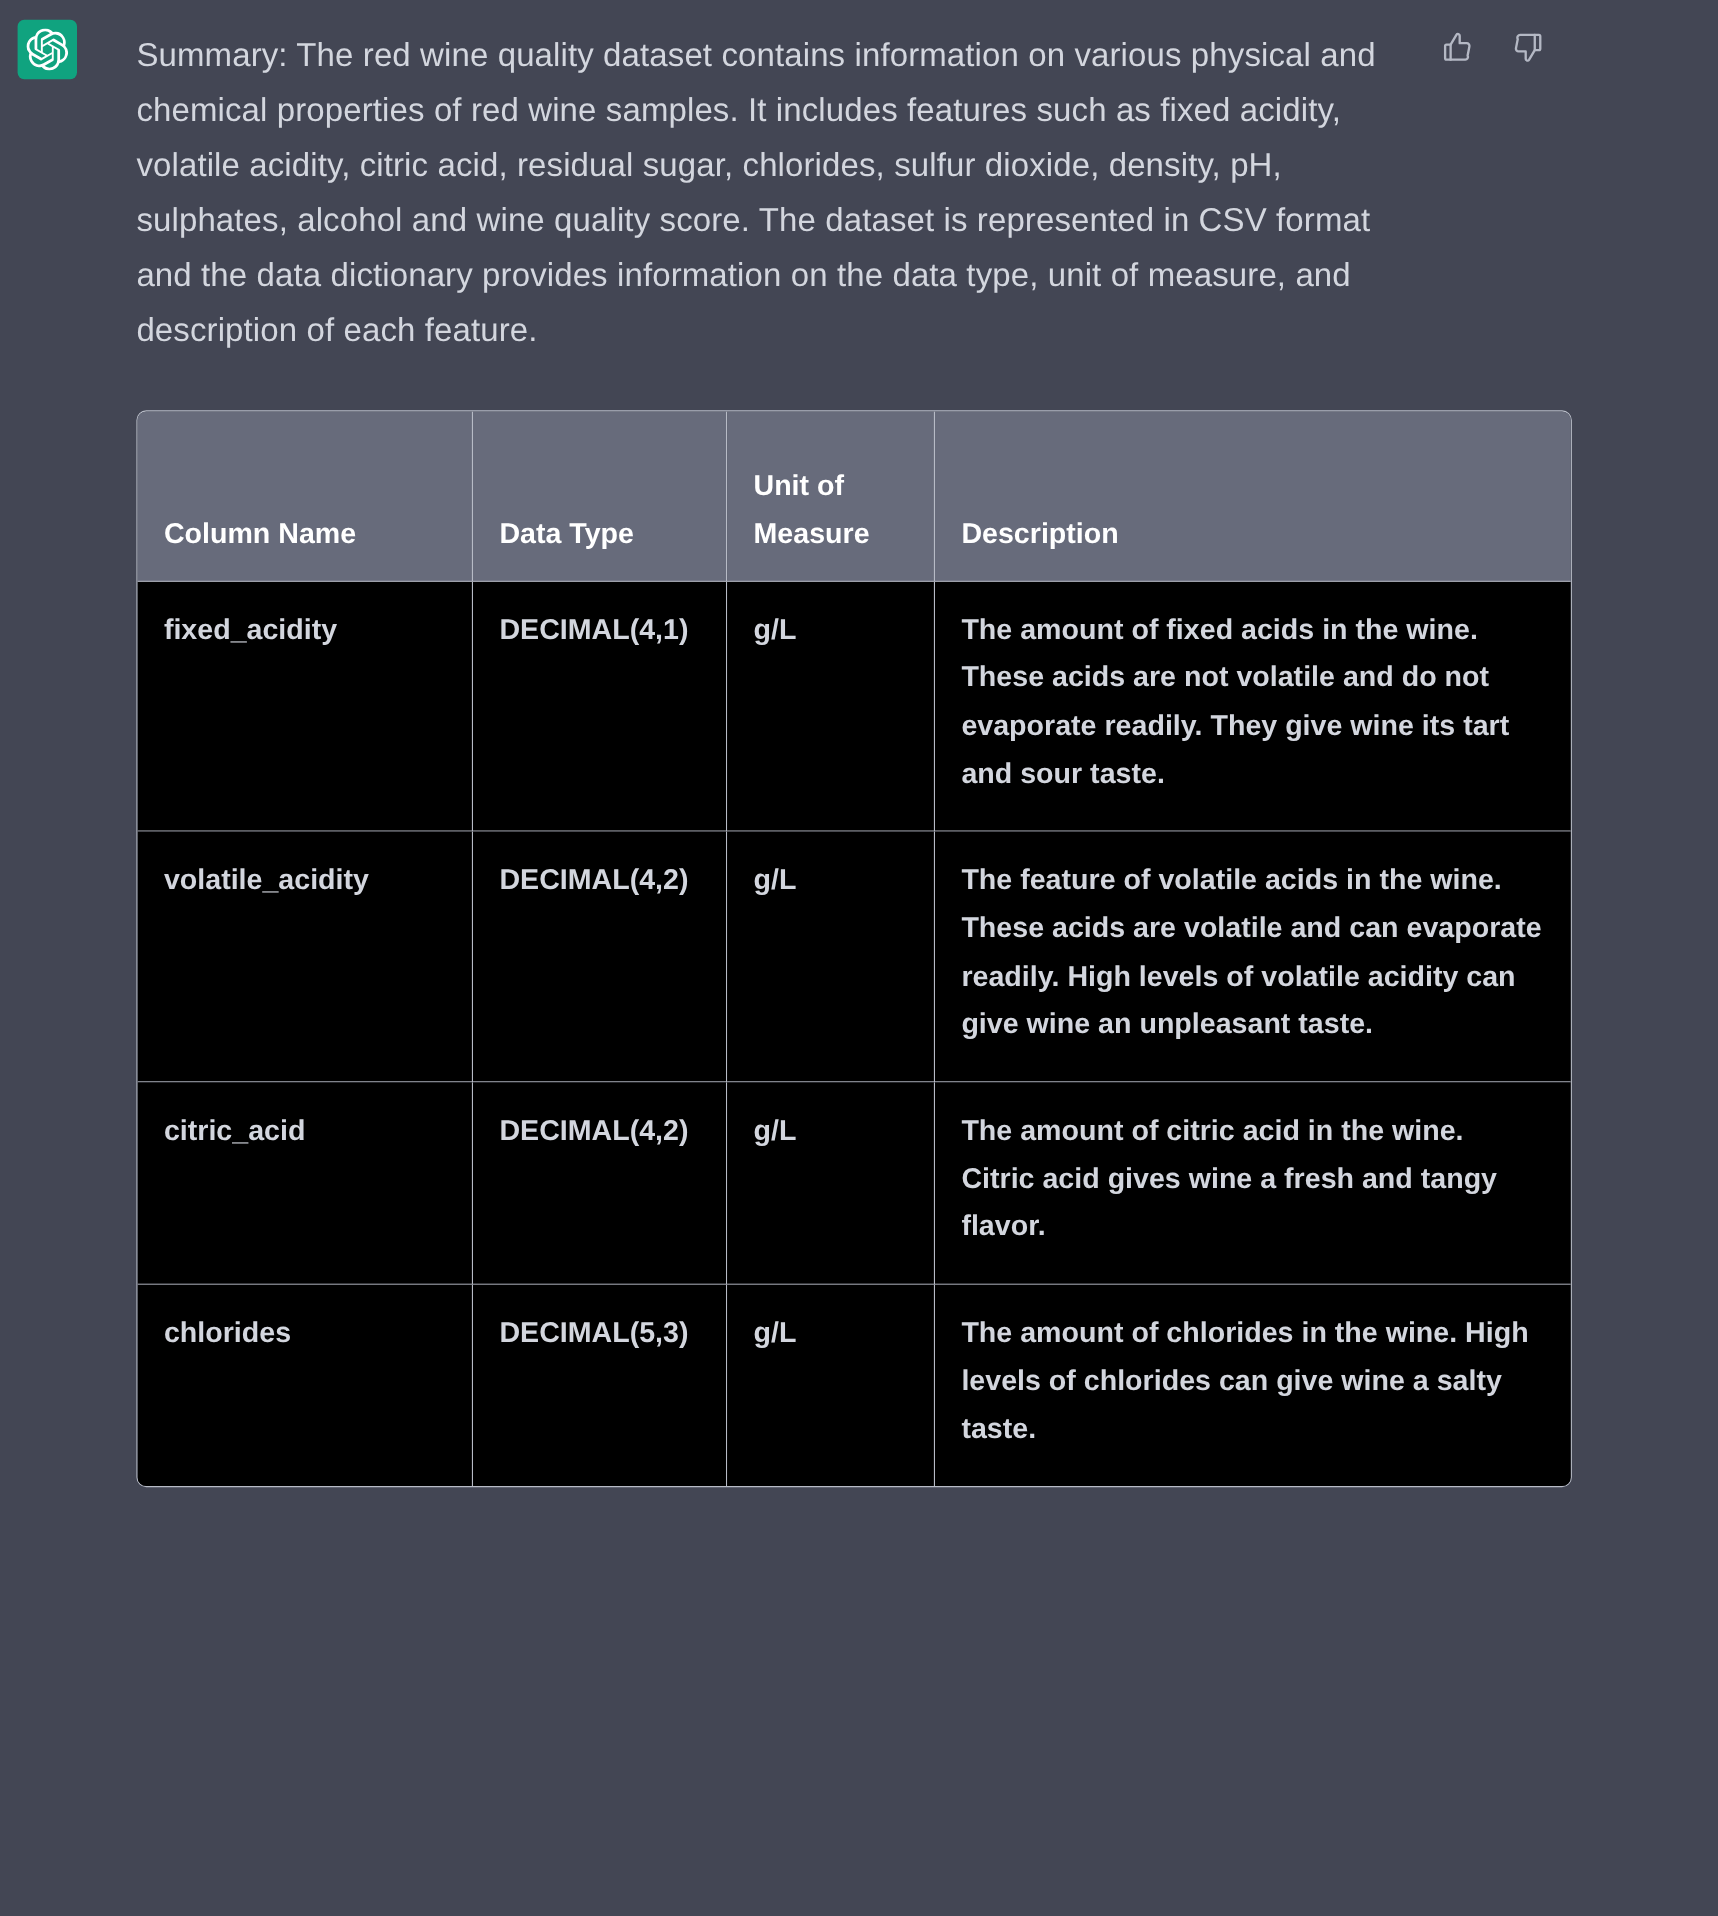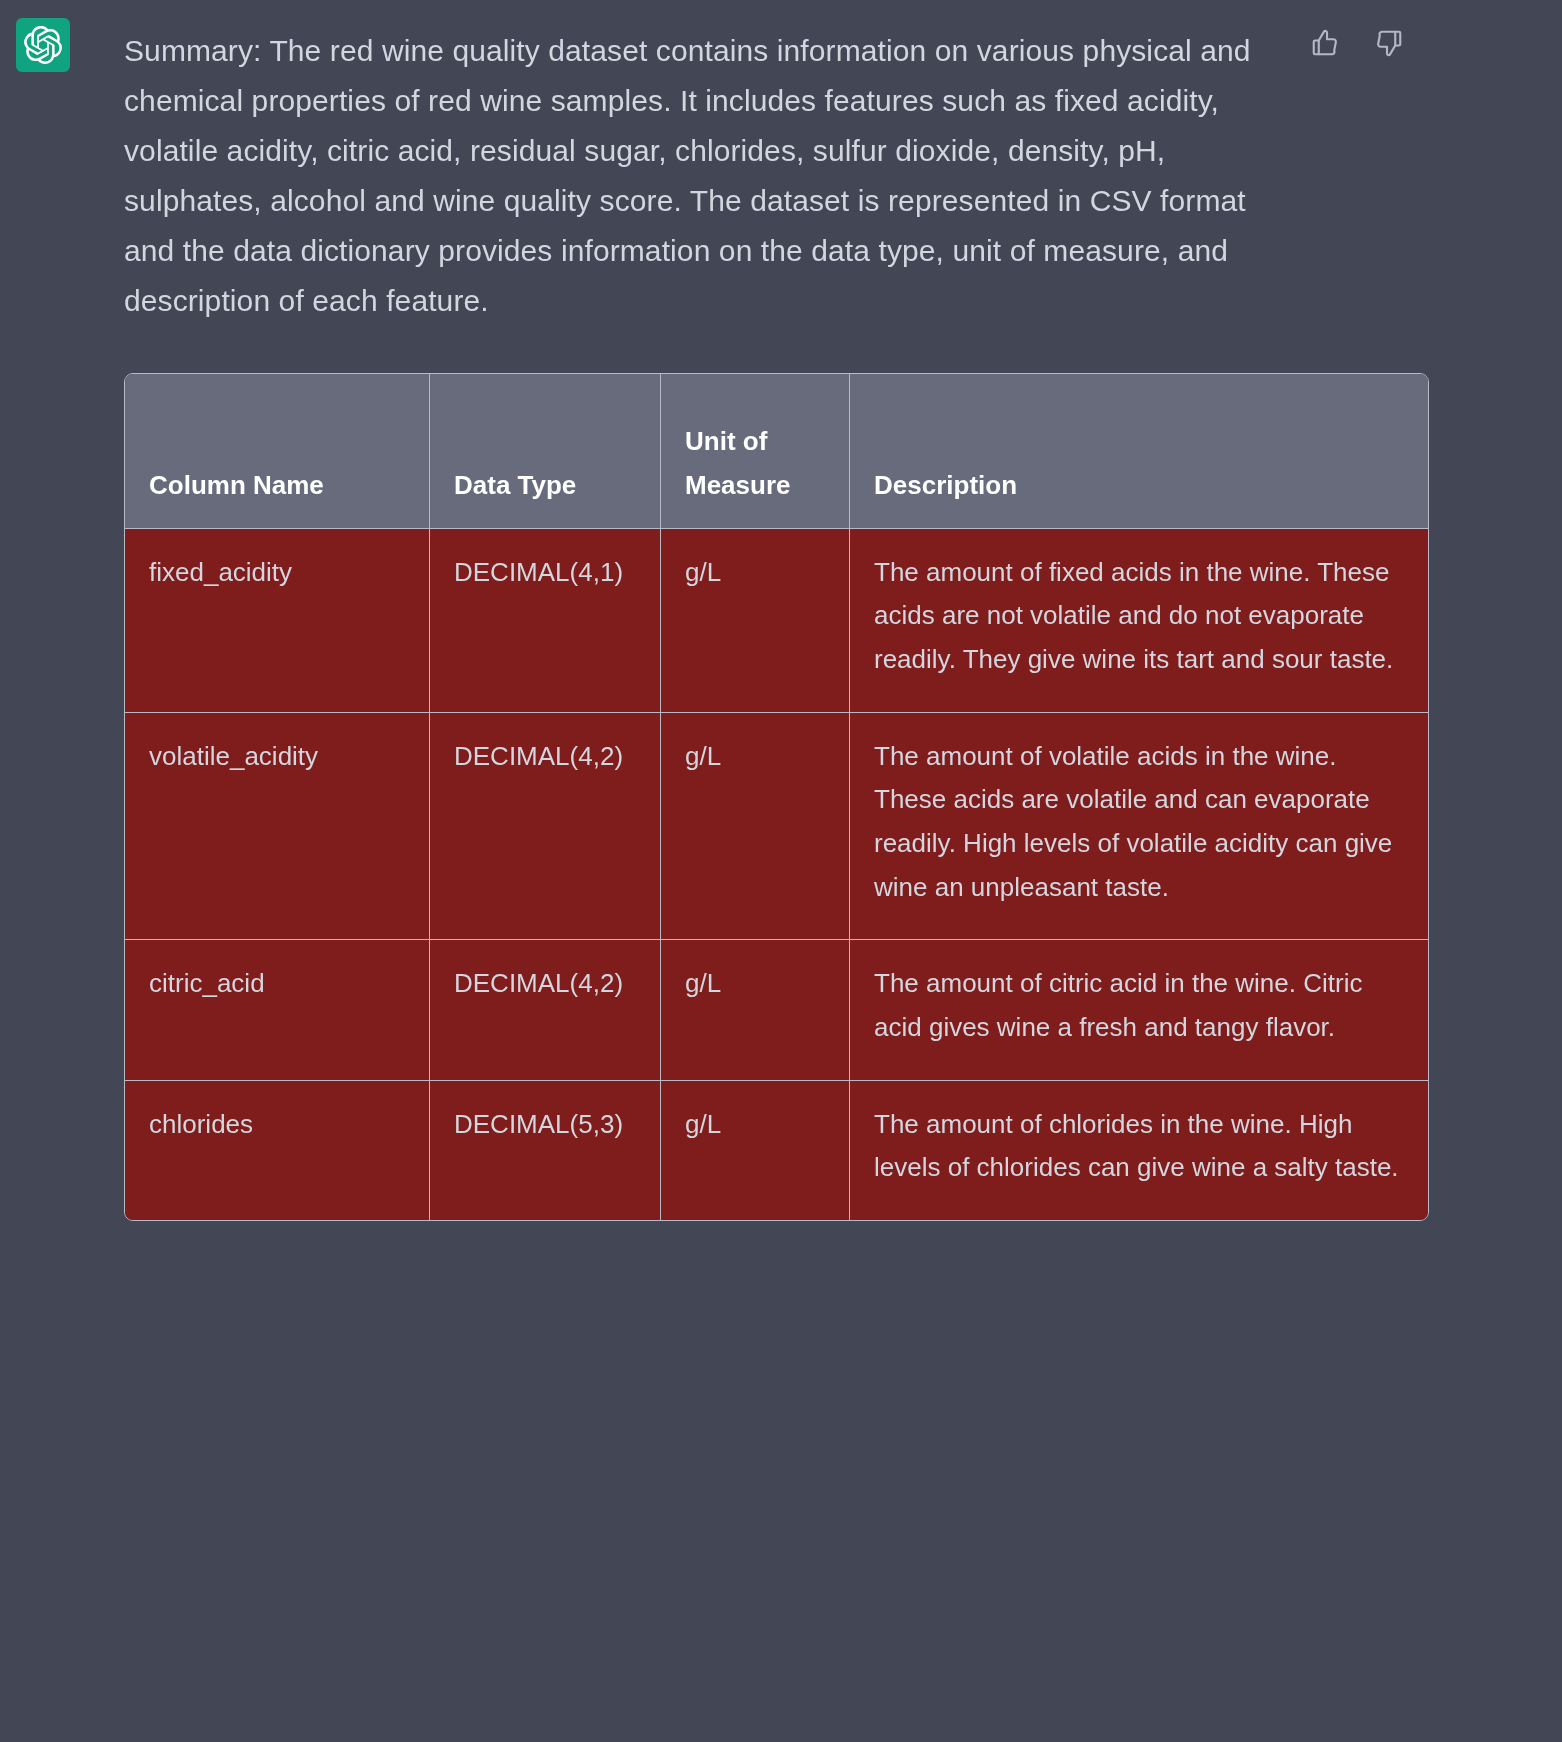--- a/index.html
+++ b/index.html
@@ -107,23 +107,23 @@
     background: #676b7b;
     color: #ffffff;
     font-weight: bold;
     vertical-align: bottom;
     height: 112px;
     padding-bottom: 20px;
     font-size: 26px;
   }
 
   table.dict tbody td {
-    background: #7f1d1d;
+    background: #000000;
     color: #d3d6de;
-    font-weight: normal;
+    font-weight: bold;
   }
 
   col.c-name  { width: 305px; }
   col.c-type  { width: 231px; }
   col.c-unit  { width: 189px; }
   col.c-desc  { width: auto; }
 </style>
 </head>
 <body>
 
@@ -180,21 +180,21 @@
           <tr>
             <td>fixed_acidity</td>
             <td>DECIMAL(4,1)</td>
             <td>g/L</td>
             <td>The amount of fixed acids in the wine. These acids are not volatile and do not evaporate readily. They give wine its tart and sour taste.</td>
           </tr>
           <tr>
             <td>volatile_acidity</td>
             <td>DECIMAL(4,2)</td>
             <td>g/L</td>
-            <td>The amount of volatile acids in the wine. These acids are volatile and can evaporate readily. High levels of volatile acidity can give wine an unpleasant taste.</td>
+            <td>The feature of volatile acids in the wine. These acids are volatile and can evaporate readily. High levels of volatile acidity can give wine an unpleasant taste.</td>
           </tr>
           <tr>
             <td>citric_acid</td>
             <td>DECIMAL(4,2)</td>
             <td>g/L</td>
             <td>The amount of citric acid in the wine. Citric acid gives wine a fresh and tangy flavor.</td>
           </tr>
           <tr>
             <td>chlorides</td>
             <td>DECIMAL(5,3)</td>

